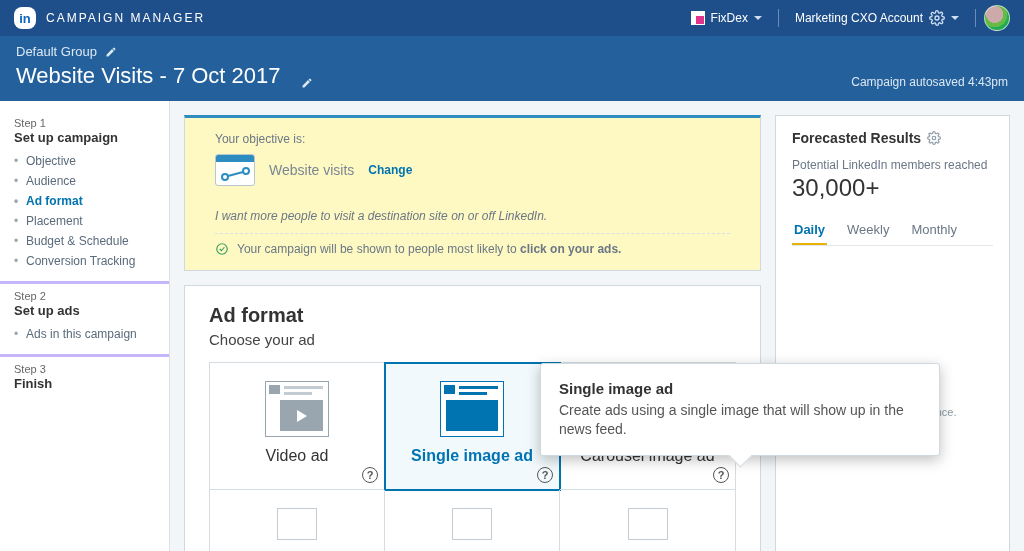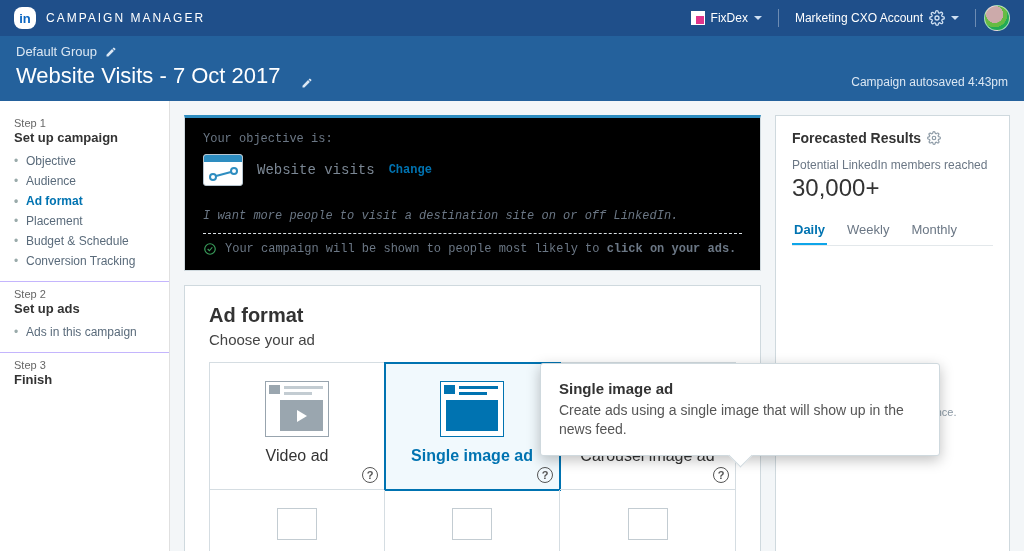--- a/index.html
+++ b/index.html
@@ -19,32 +19,32 @@
 
   .subbar { background:#24619c; color:#fff; padding: 8px 16px 12px 16px; display:flex; align-items:flex-end; }
   .subbar-left { display:flex; flex-direction:column; gap:4px; }
   .group-line { display:flex; align-items:center; gap:8px; font-size:13px; color:#dbe7f3; }
   .campaign-line { display:flex; align-items:flex-end; gap:20px; font-size:22px; font-weight:300; }
   .edit { width:12px; height:12px; display:inline-block; }
   .subbar-right { margin-left:auto; font-size:12px; color:#dbe7f3; }
 
   .body { display:flex; height: calc(551px - 36px - 55px); }
   .sidebar { width: 170px; border-right:1px solid #e0e0e0; padding:10px 0; }
-  .step-block { padding: 6px 14px 10px; border-bottom:1px solid #c4b5fd; }
+  .step-block { padding: 6px 14px 10px; border-bottom:3px solid #c4b5fd; }
   .step-num { font-size:11px; color:#666; }
   .step-title { font-size:13px; font-weight:600; margin-top:1px; }
   .step-items { list-style:none; margin-top:6px; }
   .step-items li { font-size:12px; color:#5a6b7b; padding:3px 0 3px 12px; position:relative; cursor:pointer; }
   .step-items li::before { content:'•'; position:absolute; left:0; color:#9aa; }
   .step-items li.active { color:#0073b1; font-weight:600; }
 
   .main { flex:1; background:#f3f6f8; padding:14px 14px 0 14px; display:flex; gap:14px; position:relative; }
   .center-col { flex:1; display:flex; flex-direction:column; gap:14px; min-width:0; }
 
-  .obj-card { background:#000000; border:1px solid #cfd9de; border-top:3px solid #2e8dc0; padding:14px 18px;font-family:Liberation Mono, monospace; }
+  .obj-card { background:#fef9c3; border:1px solid #cfd9de; border-top:3px solid #2e8dc0; padding:14px 30px; }
   .obj-label { font-size:12px; color:#6b7785; }
   .obj-row { display:flex; align-items:center; gap:14px; margin-top:8px; }
   .obj-icon { width:40px; height:32px; border:1px solid #b7c5cf; border-radius:3px; background:#fff; position:relative; }
   .obj-icon .bar { position:absolute; top:0; left:0; right:0; height:7px; background:#2e8dc0; border-radius:2px 2px 0 0; }
   .obj-icon svg { position:absolute; left:4px; top:10px; }
   .obj-title { font-size:14px; color:#7b8794; font-weight:300; }
   .obj-change { color:#0073b1; font-size:12px; font-weight:600; cursor:pointer; }
   .obj-desc { font-size:12px; font-style:italic; color:#6b7785; margin-top:23px; }
   .obj-note { font-size:12px; color:#6b7785; border-top:1px dashed #d9e0e4; margin-top:10px; padding-top:8px; display:flex; align-items:center; gap:8px; }
   .check { width:14px; height:14px; }
@@ -71,21 +71,21 @@
   .tooltip h4 { font-size:15px; margin-bottom:4px; }
   .tooltip p { font-size:14px; color:#555; line-height:1.35; }
   .tooltip::after { content:''; position:absolute; left:48%; bottom:-9px; width:16px; height:16px; background:#fff; border-right:1px solid #cfd9de; border-bottom:1px solid #cfd9de; transform:rotate(45deg); }
 
   .right-col { width:235px; background:#fff; border:1px solid #cfd9de; padding:14px 16px; }
   .fc-head { display:flex; align-items:center; gap:6px; font-weight:600; font-size:14px; }
   .fc-sub { font-size:12px; color:#6b7785; margin-top:12px; }
   .fc-num { font-size:24px; font-weight:300; margin-top:2px; }
   .fc-tabs { display:flex; gap:18px; border-bottom:1px solid #e3e8eb; margin-top:14px; font-size:13px; }
   .fc-tab { padding:6px 2px; color:#6b7785; cursor:pointer; }
-  .fc-tab.active { color:#0073b1; font-weight:600; border-bottom:2px solid #0ea5e9; }
+  .fc-tab.active { color:#0073b1; font-weight:600; border-bottom:2px solid #eab308; }
   .fc-foot { font-size:11px; color:#8a98a4; margin-top:160px; }
   .fc-no { color:#0073b1; font-size:12px; margin-top:6px; display:inline-block; cursor:pointer; }
 
   .row2 { display:grid; grid-template-columns:repeat(3,1fr); border:1px solid #d5dde2; border-top:none; }
   .row2 .opt { min-height:60px; }
   .row2 .opt .mini { width:40px; height:32px; border:1px solid #c3ccd2; }
 </style>
 </head>
 <body>
 

